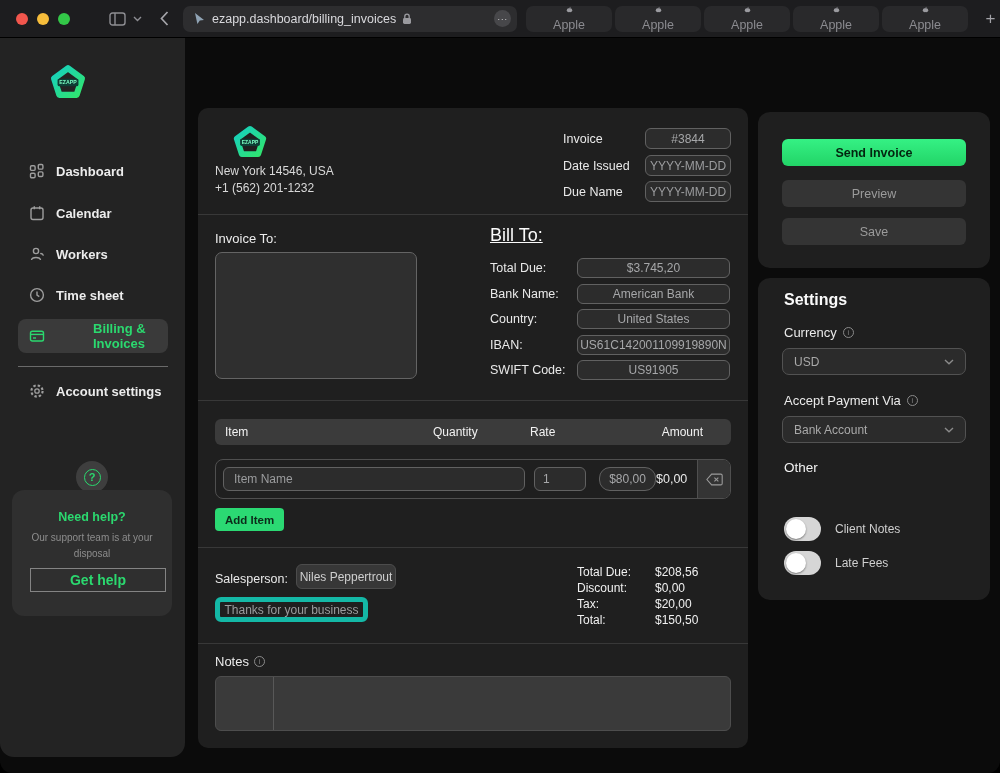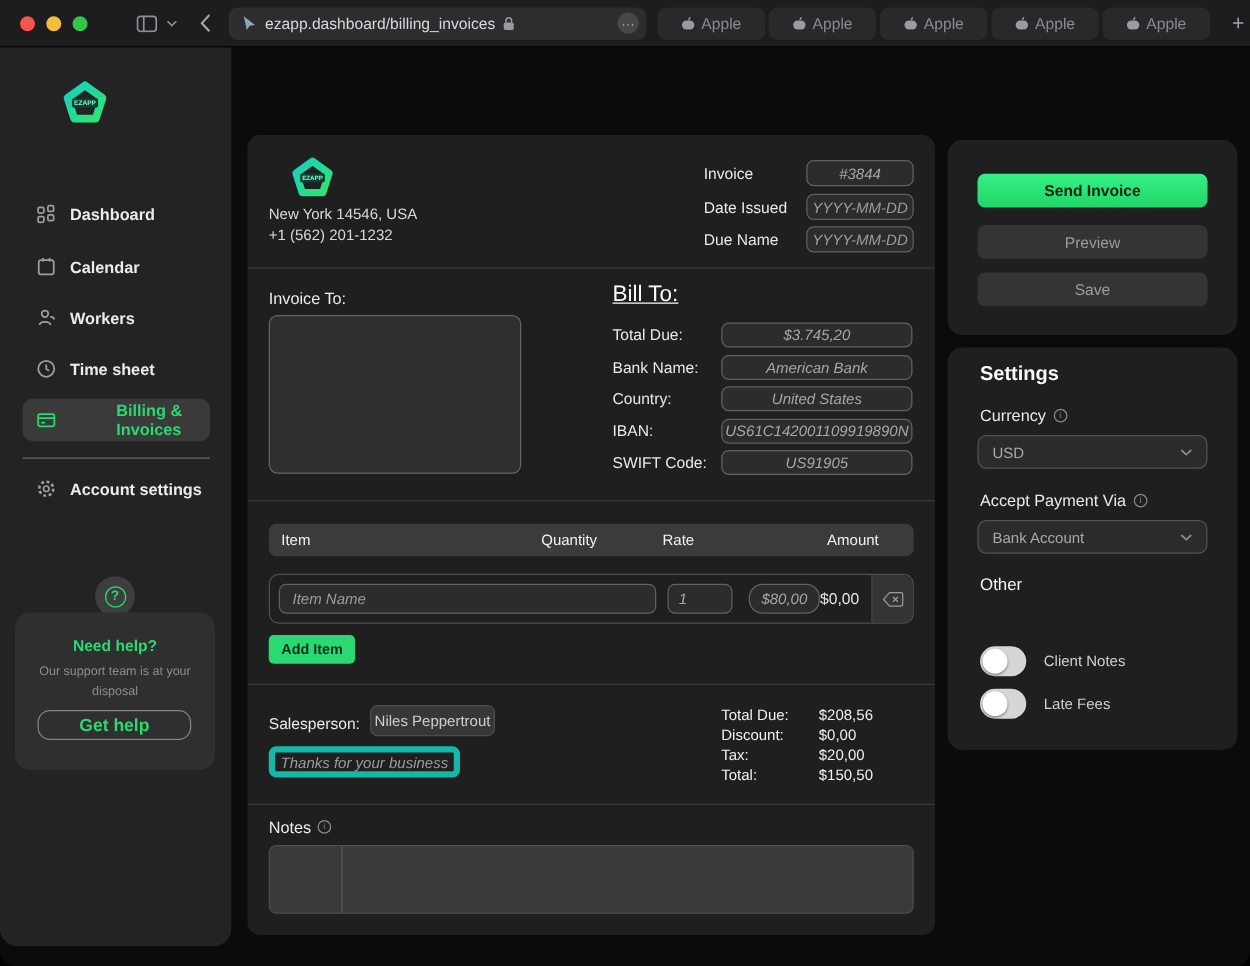--- a/index.html
+++ b/index.html
@@ -10,43 +10,43 @@
   
   .browser-bar { position:absolute; top:0; left:0; width:1000px; height:38px; background:#1d1d1f; border-bottom:1px solid #000; display:flex; align-items:center; }
   .traffic { display:flex; gap:9px; margin-left:16px; }
   .dot { width:12px; height:12px; border-radius:50%; display:inline-block; }
   .dot.red{background:#f2564d;} .dot.yellow{background:#f6bd3b;} .dot.green{background:#33c748;}
   .bbar-icon { color:#8e8e93; display:flex; align-items:center; }
   .urlbar { margin-left:14px; width:352px; height:26px; background:#2d2d2f; border-radius:7px; display:flex; align-items:center; padding:0 6px 0 10px; gap:6px; }
   .urlbar .url-text { color:#d9d9dd; font-size:12.5px; white-space:nowrap; }
   .ellipsis-chip { margin-left:auto; width:17px; height:17px; border-radius:50%; background:#47474a; color:#cfcfd2; font-size:9px; display:flex; align-items:center; justify-content:center; letter-spacing:.5px; }
   .tabs { display:flex; gap:3px; margin-left:9px; }
-  .btab { width:86px; height:26px; background:#29292b; border-radius:7px; display:flex; align-items:center; justify-content:center; gap:5px; color:#8b8b90; font-size:12.5px; }
+  .btab { width:86px; height:26px; background:#29292b; border-radius:7px; display:flex; align-items:center; justify-content:center; gap:5px; color:#8b8b90; font-size:12.5px;flex-direction:column; }
   .newtab { margin-left:13px; color:#a2a2a7; font-size:17px; font-weight:400; width:20px; text-align:center; }
 
   
   .sidebar { position:absolute; left:0; top:38px; width:185px; height:719px; background:#232323; border-radius:0 0 14px 14px; }
   .brand-logo { position:absolute; left:49px; top:24px; }
   .nav-item { position:absolute; left:18px; width:150px; height:34px; display:flex; align-items:center; gap:11px; color:#ececec; font-size:13px; font-weight:700; padding-left:11px; cursor:default; }
   .nav-item .nico { color:#9e9e9e; display:flex; }
   .nav-item.active { background:#3a3a3a; border-radius:8px; color:#2bd96f;gap:48px; }
   .nav-item.active .nico { color:#2bd96f; }
   .side-hr { position:absolute; left:18px; width:150px; height:1px; background:#6a6a6a; }
   .help-card { position:absolute; left:12px; top:452px; width:160px; height:126px; background:#2f2f2f; border-radius:12px; }
   .help-bubble { position:absolute; left:76px; top:423px; width:32px; height:32px; border-radius:50%; background:#3e3e3e; display:flex; align-items:center; justify-content:center; }
   .q-ring { width:17px; height:17px; border:1.6px solid #2bd96f; border-radius:50%; color:#2bd96f; font-size:11px; font-weight:700; display:flex; align-items:center; justify-content:center; }
   .help-title { position:absolute; top:20px; width:100%; text-align:center; color:#2bd96f; font-size:12.5px; font-weight:700; }
   .help-sub { position:absolute; top:40px; left:18px; width:124px; text-align:center; color:#8d8d8d; font-size:10px; line-height:1.55; }
-  .help-btn { position:absolute; left:18px; top:78px; width:123px; height:24px; background:transparent; border:1px solid #848484; border-radius:10px; color:#2bd96f; font-size:14px; font-weight:700; text-align:center; line-height:22px; }
+  .help-btn { position:absolute; left:18px; top:78px; width:136px; height:24px; background:transparent; border:1px solid #848484; border-radius:0; color:#2bd96f; font-size:14px; font-weight:700; text-align:center; line-height:22px; }
 
   
   .invoice-panel { position:absolute; left:198px; top:108px; width:550px; height:640px; background:#1f1f1f; border-radius:10px; }
   .hr { position:absolute; left:0; width:550px; height:1px; background:#383838; }
   .ip-label { color:#e9e9e9; font-size:12.5px; }
-  .fld { background:#2c2c2c; border:1px solid #616161; border-radius:6px; color:#a6a7a9; font-size:12px; text-align:center; outline:none;font-style:italic; }
+  .fld { background:#2c2c2c; border:1px solid #616161; border-radius:6px; color:#a6a7a9; font-size:12px; text-align:center; outline:none; }
   .fld::placeholder { color:#9b9c9e; }
   .ip-addr { position:absolute; left:17px; top:55px; color:#d9d9d9; font-size:12px; line-height:17px; }
   .meta-label { position:absolute; left:365px; height:21px; display:flex; align-items:center; }
   .meta-input { position:absolute; left:447px; width:86px; height:21px; }
   .invoice-to-label { position:absolute; left:17px; top:123px; color:#ececec; font-size:13px; }
   .invoice-to-area { position:absolute; left:17px; top:144px; width:202px; height:127px; background:#2f2f2f; border:1px solid #646464; border-radius:7px; resize:none; outline:none; color:#c9c9c9; font-size:12px; padding:8px; }
   .bill-title { position:absolute; left:292px; top:117px; color:#fbfbfb; font-size:18px;text-decoration:underline; }
   .bill-label { position:absolute; left:292px; height:20px; display:flex; align-items:center; }
   .bill-input { position:absolute; left:379px; width:153px; height:20px; }
   .items-header { position:absolute; left:17px; top:311px; width:516px; height:26px; background:#3b3b3b; border-radius:6px; color:#f2f2f2; font-size:12px; }

